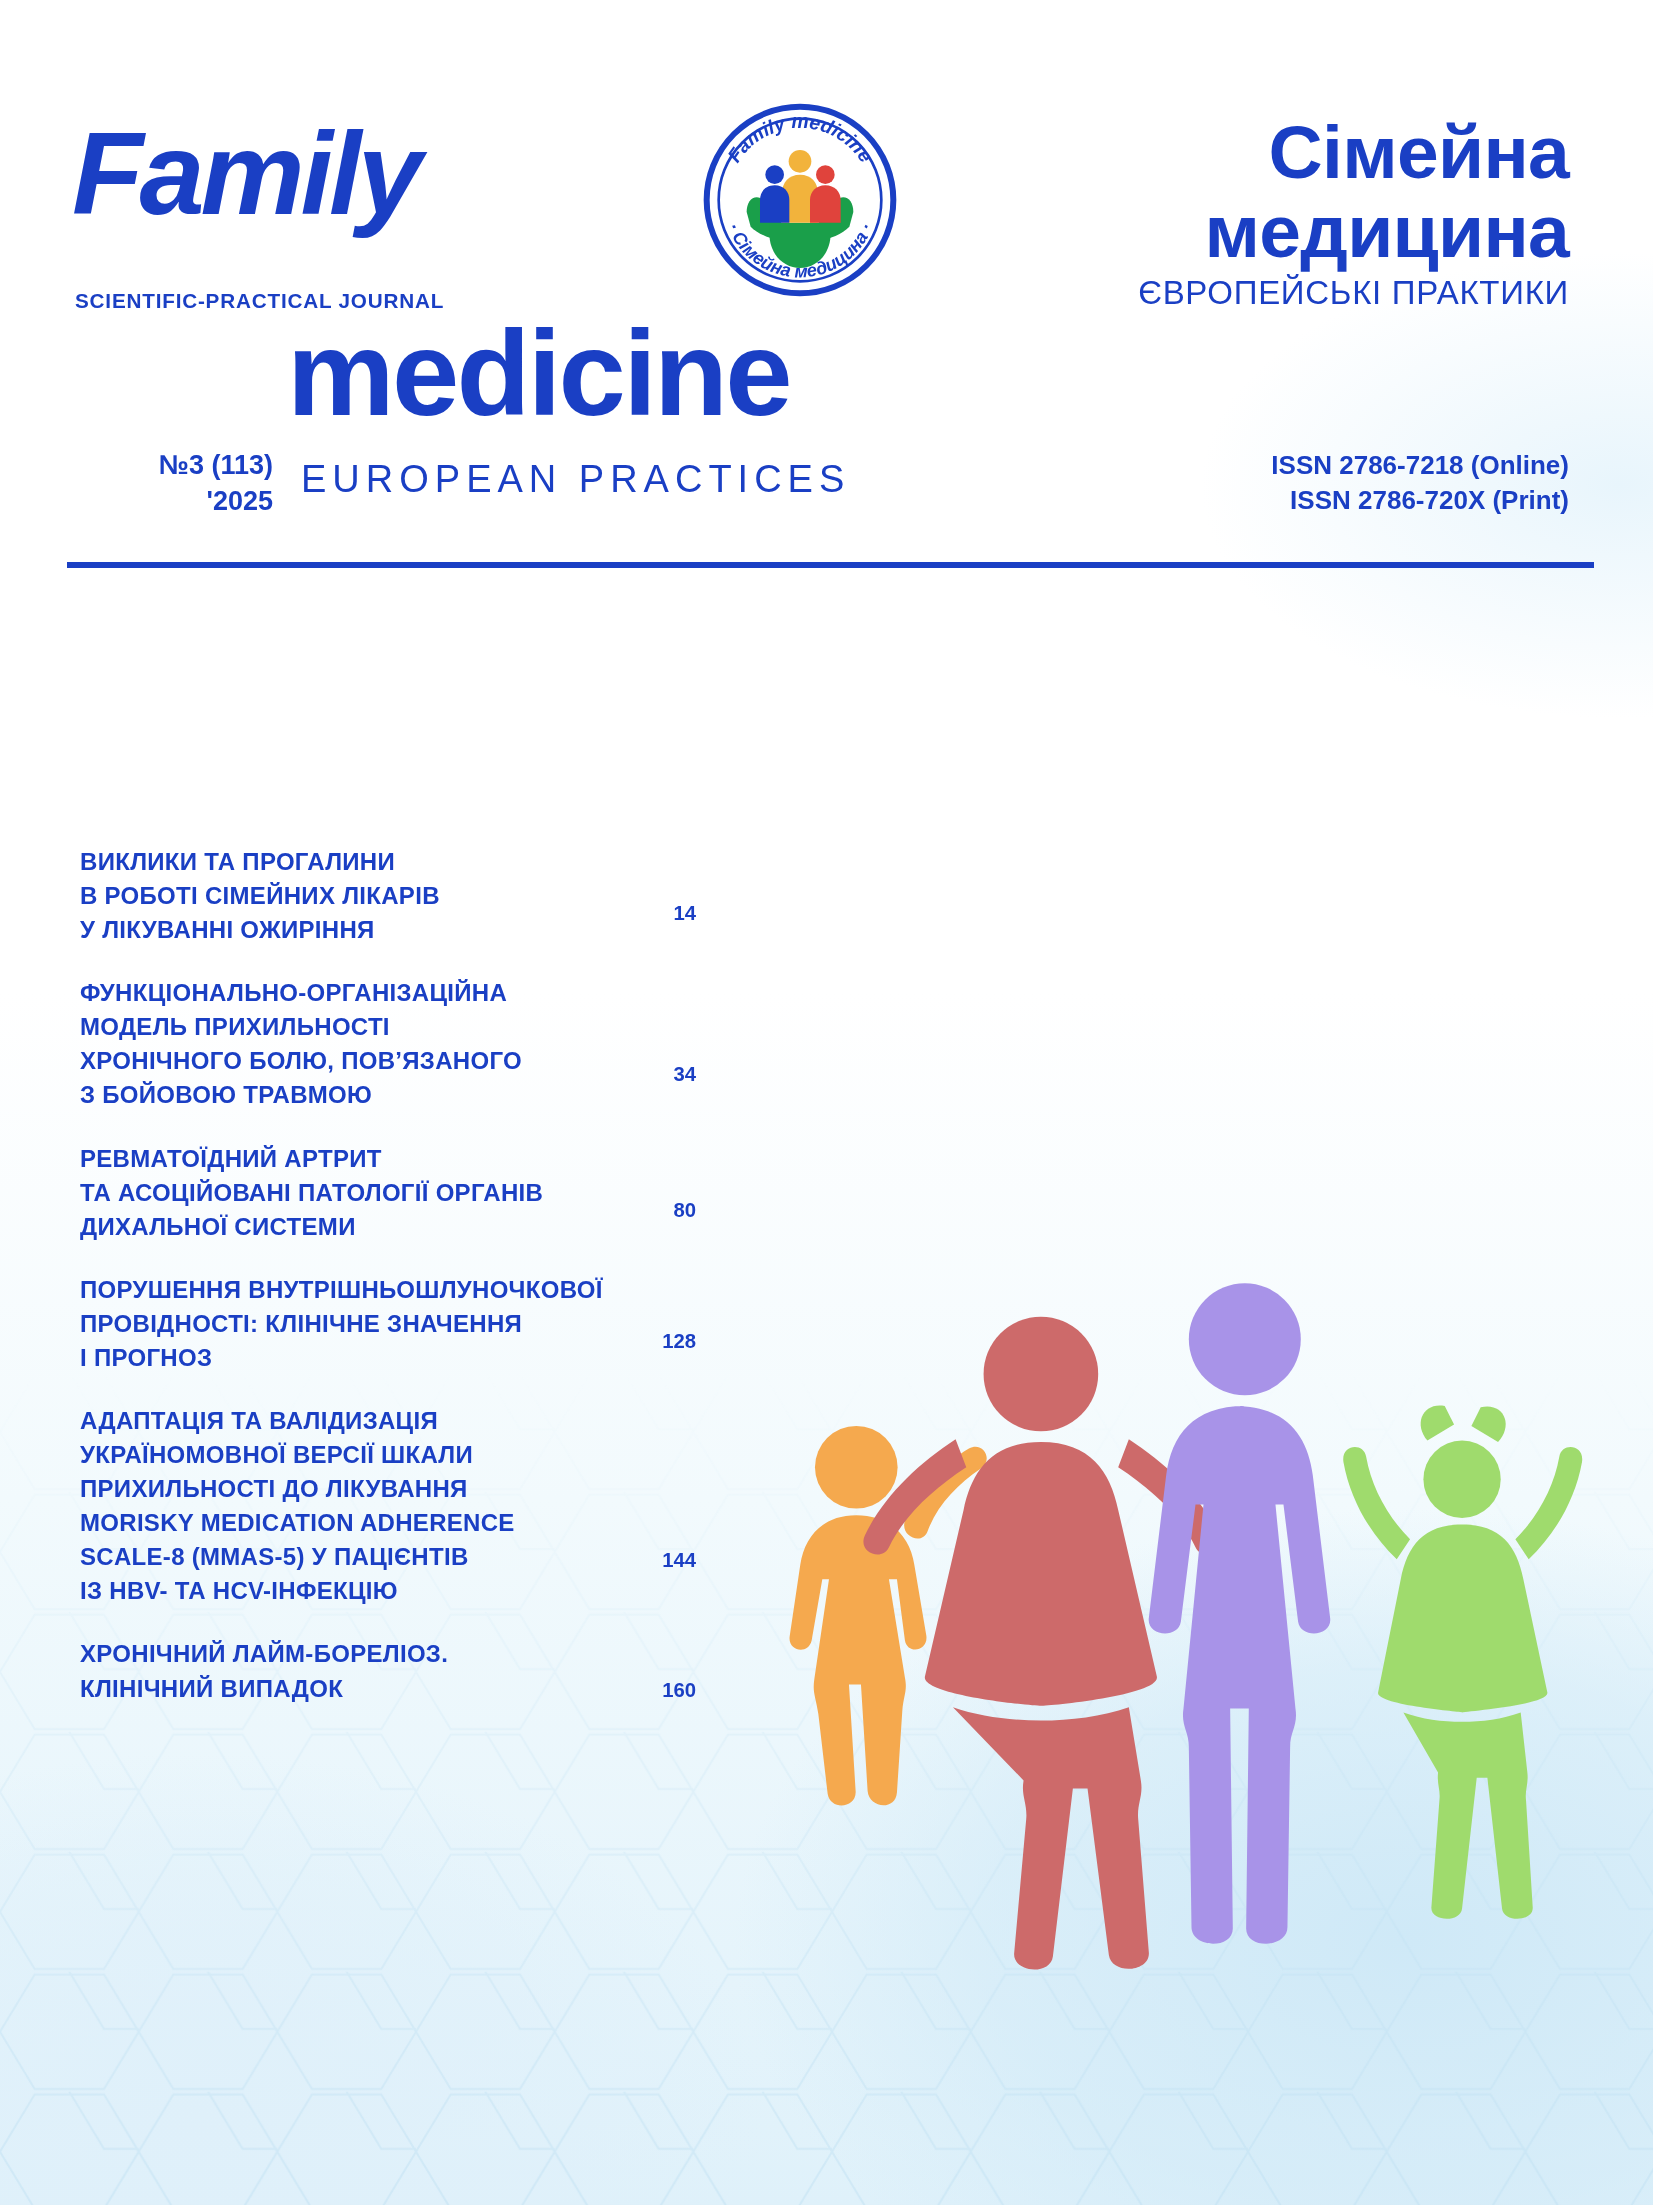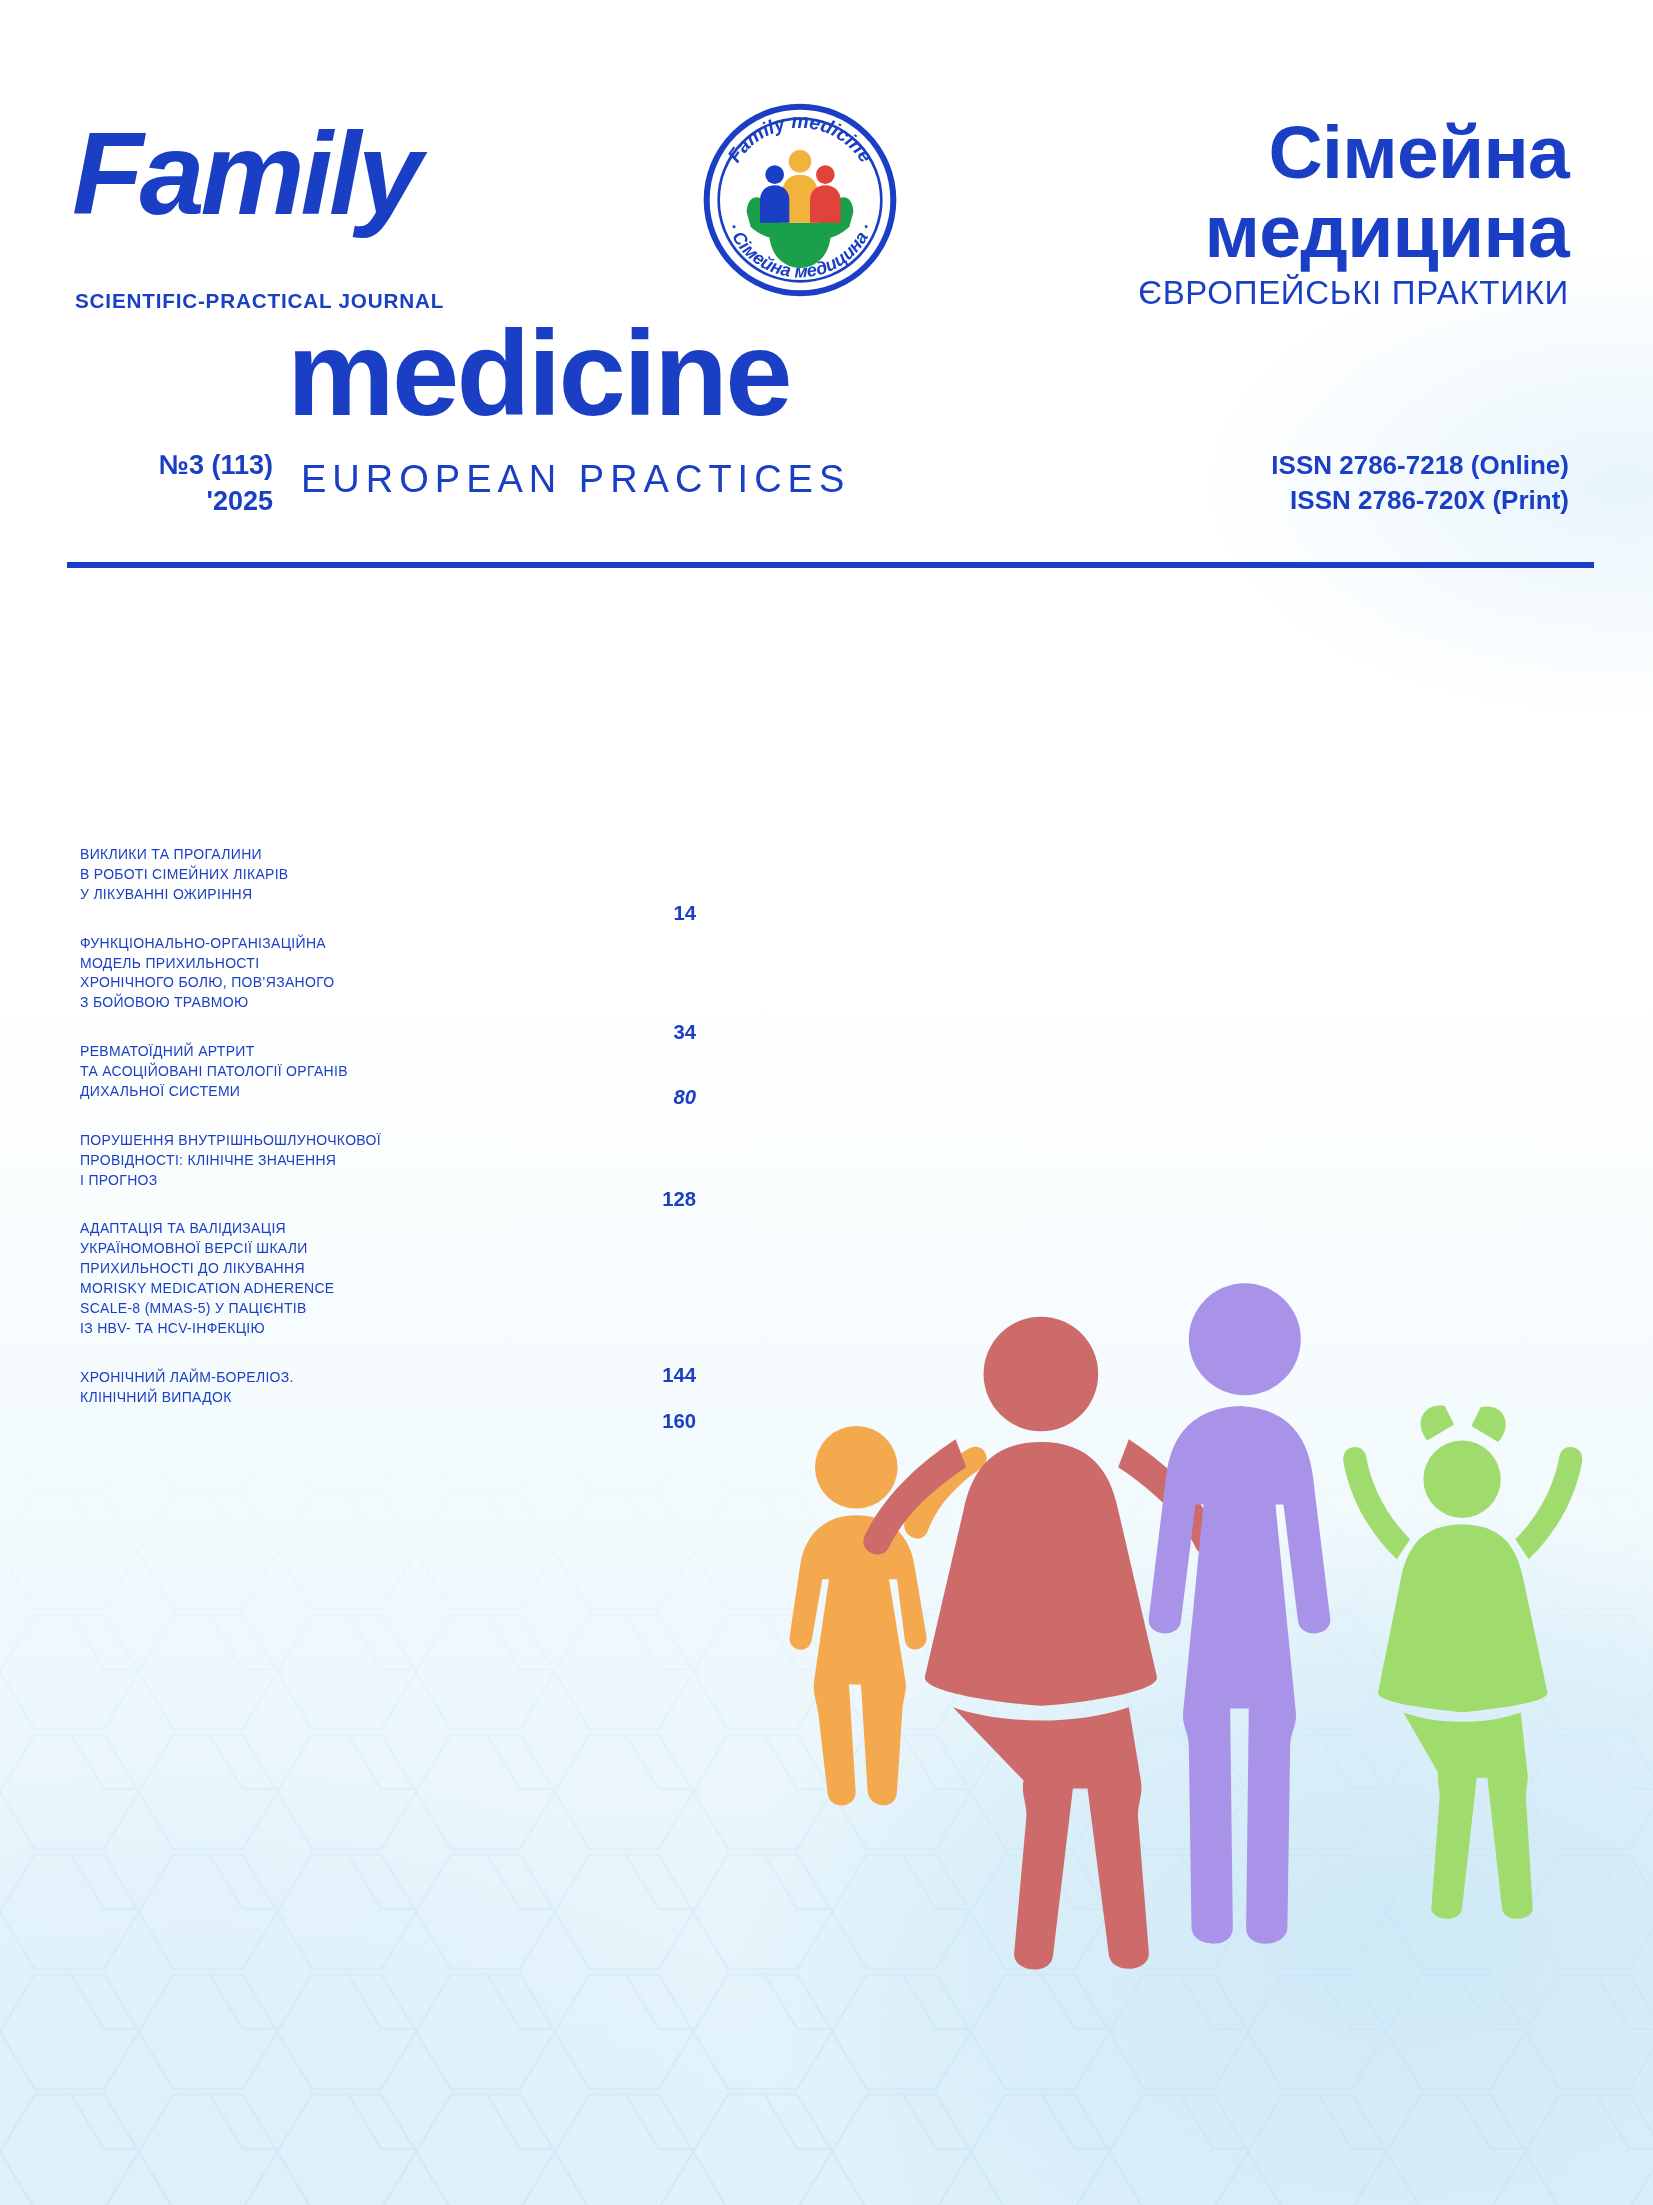--- a/index.html
+++ b/index.html
@@ -154,22 +154,22 @@
     top: 845px;
     width: 700px;
   }
   .toc-entry {
     margin-bottom: 29px;
     position: relative;
   }
   .toc-entry:last-child { margin-bottom: 0; }
   .toc-line {
     color: #1a3fc4;
-    font-weight: normal;
-    font-size: 14px;
+    font-weight: bold;
+    font-size: 24px;
     letter-spacing: 0.3px;
     line-height: 1.42;
     white-space: nowrap;
   }
   .toc-page {
     color: #1a3fc4;
     font-weight: bold;
     font-size: 20.3px;
     position: absolute;
     left: 543px;
@@ -278,21 +278,21 @@
       <div class="toc-line">МОДЕЛЬ ПРИХИЛЬНОСТІ</div>
       <div class="toc-line">ХРОНІЧНОГО БОЛЮ, ПОВ’ЯЗАНОГО</div>
       <div class="toc-line">З БОЙОВОЮ ТРАВМОЮ</div>
       <div class="toc-page" style="top:87px;">34</div>
     </div>
 
     <div class="toc-entry">
       <div class="toc-line">РЕВМАТОЇДНИЙ АРТРИТ</div>
       <div class="toc-line">ТА АСОЦІЙОВАНІ ПАТОЛОГІЇ ОРГАНІВ</div>
       <div class="toc-line">ДИХАЛЬНОЇ СИСТЕМИ</div>
-      <div class="toc-page" style="top:44px;font-style:italic;">80</div>
+      <div class="toc-page" style="top:57px;">80</div>
     </div>
 
     <div class="toc-entry">
       <div class="toc-line">ПОРУШЕННЯ ВНУТРІШНЬОШЛУНОЧКОВОЇ</div>
       <div class="toc-line">ПРОВІДНОСТІ: КЛІНІЧНЕ ЗНАЧЕННЯ</div>
       <div class="toc-line">І ПРОГНОЗ</div>
       <div class="toc-page" style="top:57px;">128</div>
     </div>
 
     <div class="toc-entry">

